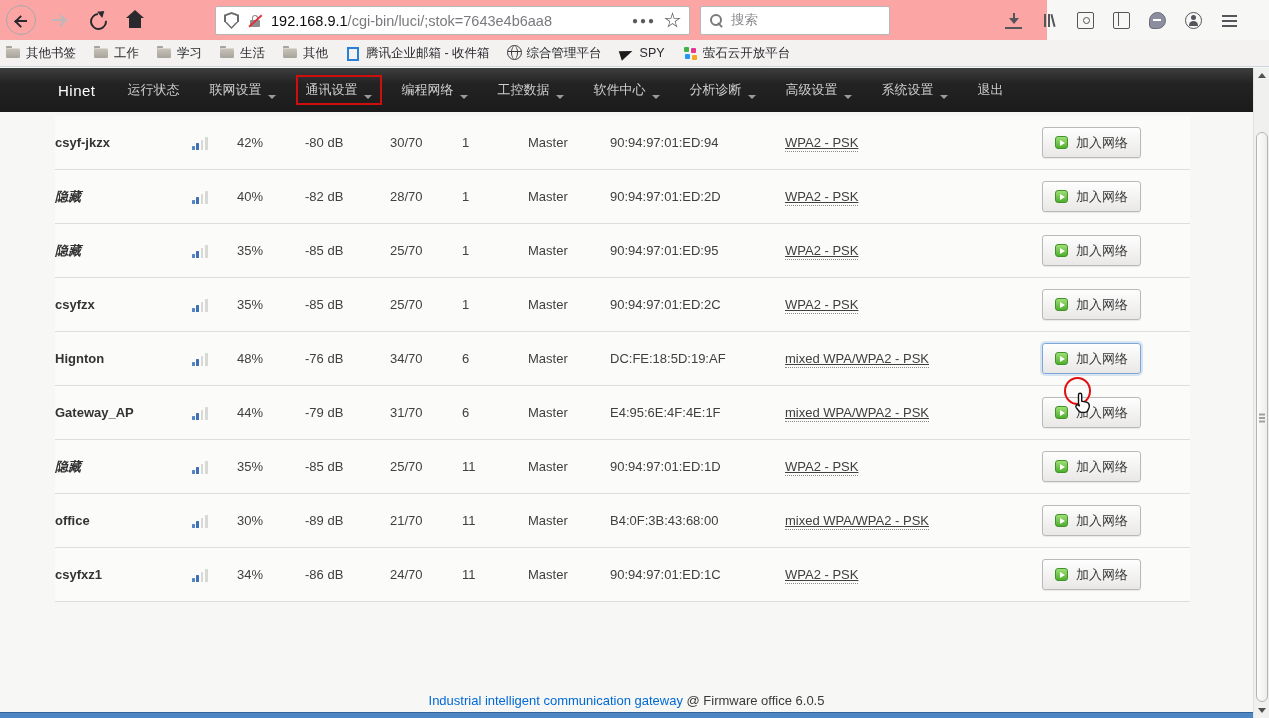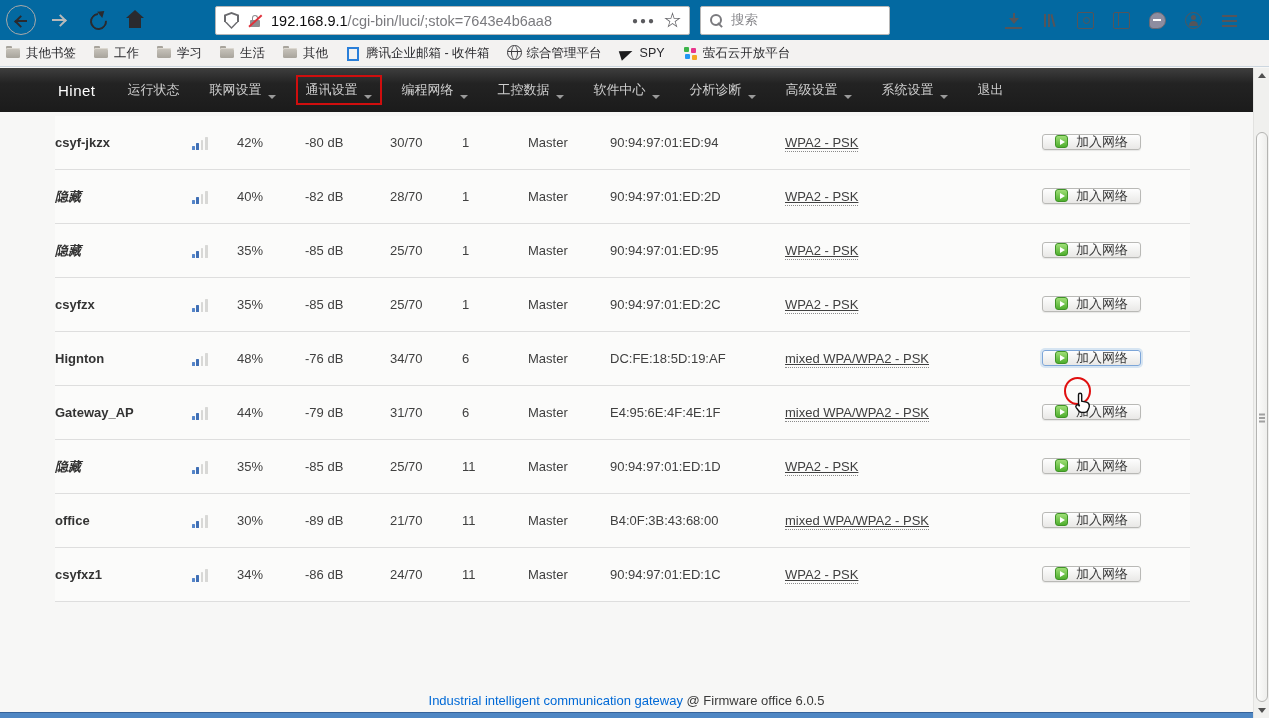--- a/index.html
+++ b/index.html
@@ -1,20 +1,20 @@
 <!DOCTYPE html>
 <html><head>
 <meta charset="utf-8">
 <style>
   * { margin:0; padding:0; box-sizing:border-box; }
   html,body { width:1269px; height:718px; overflow:hidden; background:#f7f7f6;
     font-family:"Liberation Sans","DejaVu Sans",sans-serif; }
   
-  #toolbar { position:absolute; left:0; top:0; width:1269px; height:40px;
-    background:#0369a1; display:flex; }
+  #toolbar { position:absolute; left:0; top:0; width:1047px; height:40px;
+    background:#fca5a5; display:flex; }
   .navbtn { width:30px; height:30px; position:relative; margin-left:8px; flex:0 0 auto; cursor:pointer; }
   .navbtn[data-icon="back-icon"] { border:1px solid #a9a9a9; border-radius:50%; margin-left:6px; }
   .navbtn[data-icon="back-icon"]::before { content:""; position:absolute; left:8px; top:13.5px; width:12px; height:2px; background:#2a2a2e; }
   .navbtn[data-icon="back-icon"]::after { content:""; position:absolute; left:9px; top:10.5px; width:7px; height:7px;
     border-left:2px solid #2a2a2e; border-bottom:2px solid #2a2a2e; transform:rotate(45deg); }
   .navbtn[data-icon="forward-icon"]::before { content:""; position:absolute; left:8px; top:13.5px; width:12px; height:2px; background:#b9b9b9; }
   .navbtn[data-icon="forward-icon"]::after { content:""; position:absolute; right:9px; top:10.5px; width:7px; height:7px;
     border-right:2px solid #b9b9b9; border-top:2px solid #b9b9b9; transform:rotate(45deg); }
   .navbtn[data-icon="reload-icon"]::before { content:""; position:absolute; left:8px; top:8px; width:13px; height:13px;
     border:2px solid #2a2a2e; border-radius:50%; border-top-color:transparent; transform:rotate(40deg); }
@@ -119,21 +119,21 @@
   .sigicon { display:inline-flex; align-items:flex-end; gap:1.5px; width:18px; height:14px; }
   .sigicon i { width:2.8px; display:block; border-radius:0.5px; }
   .sigicon .b1 { height:4px;  background:#5585c9; }
   .sigicon .b2 { height:7px;  background:#3f6fb5; }
   .sigicon .b3 { height:10px; background:#d8d8d6; }
   .sigicon .b4 { height:13px; background:#d8d8d6; }
   .strengthcell .pct { margin-left:27px; }
   .enc { justify-self:start; }
   .enc span { color:#404040; text-decoration:underline; border-bottom:1px dotted #8a8a8a; padding-bottom:1px; cursor:help; }
   .btncell { justify-self:end; padding-right:44px; }
-  .joinbtn { display:inline-flex; align-items:center; gap:8px; height:16px; padding:0 12px;
+  .joinbtn { display:inline-flex; align-items:center; gap:8px; height:31px; padding:0 12px;
     background:linear-gradient(#fefefe,#e9e8e6); border:1px solid #b9b9b6; border-radius:3px;
     font-size:13px; color:#3a3a3a; font-family:inherit; cursor:pointer; box-shadow:0 1px 1px rgba(0,0,0,0.08); }
   .joinbtn .gico { position:relative; width:13px; height:13px; background:linear-gradient(#9fdf77,#4fae2e);
     border:1px solid #3f9327; border-radius:3px; }
   .joinbtn .gico::before { content:""; position:absolute; left:3.5px; top:2.5px;
     border-top:3px solid transparent; border-bottom:3px solid transparent; border-left:5px solid #fff; }
   .joinbtn.focused { border:1px solid #7da6d8; box-shadow:0 0 0 2px #d7e5f2, 0 1px 1px rgba(0,0,0,0.08); }
   
   #click-circle { position:absolute; left:1064px; top:377px; width:27px; height:28px;
     border:2.5px solid #e01010; border-radius:50%; pointer-events:none; z-index:5; }

